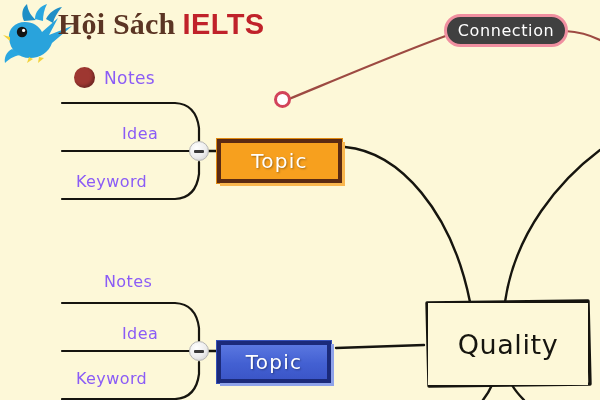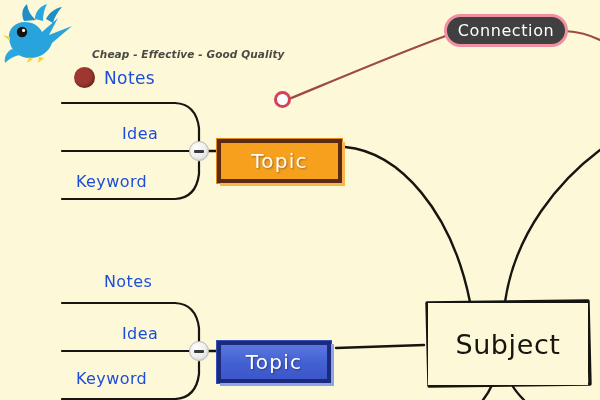--- a/index.html
+++ b/index.html
@@ -73,21 +73,21 @@
     color: #4a4a42;
     white-space: nowrap;
     letter-spacing: 0.1px;
   }
 
   
   .map-label {
     position: absolute;
     font-family: "DejaVu Sans", sans-serif;
     font-size: 16px;
-    color: #1d4ed8;
+    color: #8b5cf6;
     white-space: nowrap;
     letter-spacing: 0.4px;
   }
   .dot-marker {
     position: absolute;
     width: 21px;
     height: 21px;
     border-radius: 50%;
     background: #9e3731;
     box-shadow: inset -2px -2px 3px rgba(0,0,0,0.28);
@@ -222,21 +222,23 @@
       <path d="M22 19 C19 13 20 6 25 2 C26 9 29 14 34 18 Z" fill="#1f8fc6"></path>
       <path d="M33 17 C33 10 38 4 45 2 C42 8 41 13 41 19 Z" fill="#2aa7e0"></path>
       <path d="M44 17 C47 11 53 6 60 5 C55 11 52 16 51 21 Z" fill="#1f8fc6"></path>
       <path d="M10 47 C4 50 2 56 3 61 C8 56 14 53 20 53 Z" fill="#2aa7e0"></path>
       <circle cx="20" cy="30" r="5.2" fill="#141414"></circle>
       <circle cx="21.6" cy="28.4" r="1.6" fill="#ffffff"></circle>
       <path d="M8 35 L1 33 L8 39 Z" fill="#f2d23c"></path>
       <path d="M27 55 L25 61 L31 57 Z" fill="#f2d23c"></path>
       <path d="M37 55 L36 61 L42 56 Z" fill="#f2d23c"></path>
     </svg>
-    <div class="brand-tagline">Cheap - Effective - Good Quality</div>
+    <div class="brand-title">
+      <span class="t-main">Hội Sách</span><span class="t-accent">IELTS</span>
+    </div>
   </div>
 
   <div class="dot-marker" style="left:74px; top:67px;"></div>
   <div class="map-label" style="left:104px; top:68px; font-size:17px;">Notes</div>
 
   <div class="map-label" style="left:122px; top:124px;">Idea</div>
 
   <div class="map-label" style="left:76px; top:172px;">Keyword</div>
 
   <div class="topic-box topic-orange" style="left:217px; top:108px; width:125px; height:44px;">
@@ -254,16 +256,16 @@
   <div class="map-label" style="left:122px; top:324px;">Idea</div>
 
   <div class="map-label" style="left:76px; top:369px;">Keyword</div>
 
   <div class="topic-box topic-blue" style="left:217px; top:310px; width:114px; height:42px;">
     <span>Topic</span>
   </div>
   <div class="collapse-btn" style="left:189px; top:341px;"></div>
 
   <div class="subject-box" style="left:428px; top:303px; width:160px; height:82px;">
-    <span>Subject</span>
+    <span>Quality</span>
   </div>
 
 </div>
 
 </body></html>

